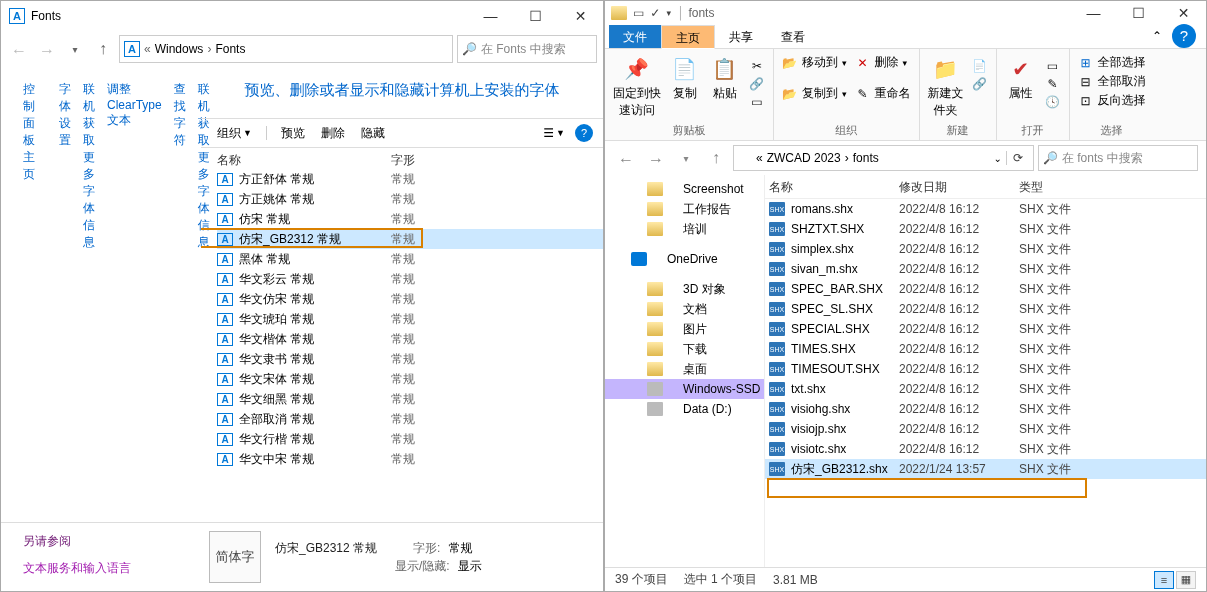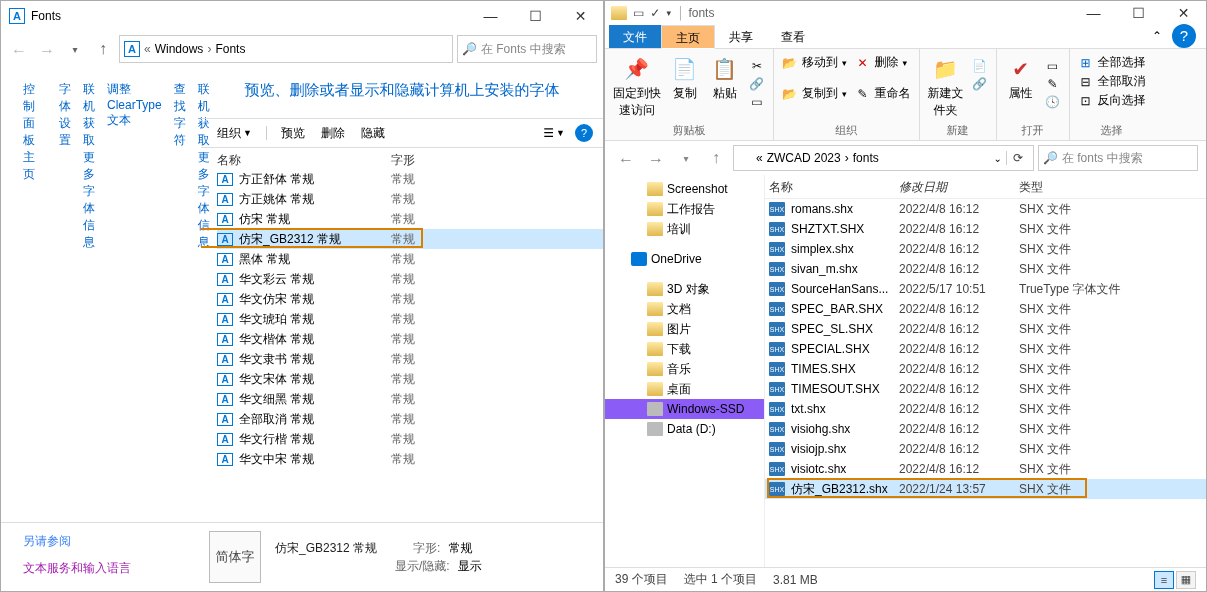--- a/index.html
+++ b/index.html
@@ -84,34 +84,34 @@
 
 .r-addrbar { height: 34px; display:flex; align-items:center; padding: 0 8px; gap: 4px; }
 .r-addrbar .nav-arrow{ width:26px; text-align:center; font-size:16px; color:#888;}
 .r-addr { flex:1; border:1px solid #ccc; height:26px; display:flex; align-items:center; padding:0 4px; gap:4px;}
 .r-refresh { border-left:1px solid #ccc; padding:0 6px; color:#444;}
 .r-search { width:160px; border:1px solid #ccc; height:26px; display:flex; align-items:center; padding:0 4px; color:#888; gap:4px;}
 
 
 .right-main { flex:1; display:flex; min-height:0; }
 .tree { width: 160px; border-right: 1px solid #eee; overflow:hidden; padding-top:4px;}
-.tree-item { display:flex; align-items:center; gap:4px; height:20px; padding-left: 26px; font-size:12px;}
+.tree-item { display:flex; align-items:center; gap:20px; height:20px; padding-left: 26px; font-size:12px;}
 .tree-item.indent2{ padding-left:42px;}
 .tree-item .ticon { width:16px; height:14px; background: linear-gradient(#ffe9a6,#e0b84d); border-radius:1px; display:inline-block;}
 .tree-item.onedrive .ticon{ background:#0078d7; border-radius:2px;}
 .tree-item.pc .ticon{ background:#4a90d9;}
 .tree-item.drive .ticon{ background:#bbb;}
 .tree-item.net .ticon{ background:#5a8;}
-.tree-item.sel { background:#8b5cf6; }
+.tree-item.sel { background:#c4b5fd; }
 .tree-spacer { height:10px;}
 
 .right-list { flex:1; display:flex; flex-direction:column; position:relative; }
 .rl-headers { display:flex; padding:4px 0 2px 4px; border-bottom:1px solid #eee; color:#333;}
 .rl-col-name{ width:130px; }
-.rl-col-date{ width:120px;font-style:italic; }
+.rl-col-date{ width:120px; }
 .rl-col-type{ width:120px; }
 .rl-rows { flex:1; overflow:hidden; }
 .rl-row { display:flex; align-items:center; height:20px; padding-left:4px;}
 .rl-row .ricon { width:16px; height:14px; background:#2e75b6; margin-right:6px; border-radius:1px; display:inline-flex; align-items:center; justify-content:center; color:#fff; font-size:7px;}
 .rl-row .rname{ width:108px; overflow:hidden; white-space:nowrap; text-overflow:ellipsis;}
 .rl-row .rdate{ width:120px; color:#444;}
 .rl-row .rtype{ width:150px; color:#444;}
 .rl-row.sel { background:#cce8ff; }
 
 .right-status { height:24px; border-top:1px solid #ddd; display:flex; align-items:center; padding:0 10px; gap:16px; color:#444; font-size:12px;}
@@ -257,21 +257,21 @@
           <div class="font-row">
             <span class="ficon">A</span>
     <span class="fname">华文中宋 常规</span>
     <span class="fshape">常规</span>
           </div>
         </div>
     </div>
   </div>
   <div class="left-bottom">
     <div class="lb-left">
-      <span style="color:#3b82f6;">另请参阅</span>
+      <span style="color:#701a75;">另请参阅</span>
       <a>文本服务和输入语言</a>
     </div>
     <div class="lb-right">
       <div class="thumb">简体字</div>
       <div class="lb-meta">
         <div class="line">
             <span style="color:#222;">仿宋_GB2312 常规</span>
           <span style="width:20px;"></span>
           <span class="k">字形:</span>
           <span>常规</span>
@@ -480,24 +480,20 @@
         <div class="tree-item  indent2">
           <span class="ticon"></span>
           <span>图片</span>
         </div>
         <div class="tree-item  indent2">
           <span class="ticon"></span>
           <span>下载</span>
         </div>
         <div class="tree-item  indent2">
           <span class="ticon"></span>
-          <span>音乐</span>
-        </div>
-        <div class="tree-item  indent2">
-          <span class="ticon"></span>
           <span>桌面</span>
         </div>
         <div class="tree-item drive sel indent2">
           <span class="ticon"></span>
           <span>Windows-SSD</span>
         </div>
         <div class="tree-item drive indent2">
           <span class="ticon"></span>
           <span>Data (D:)</span>
         </div>
@@ -526,26 +522,20 @@
             <span class="ricon">SHX</span>
    <span class="rname">simplex.shx</span>
    <span class="rdate">2022/4/8 16:12</span>
    <span class="rtype">SHX 文件</span>
           </div>
           <div class="rl-row">
             <span class="ricon">SHX</span>
    <span class="rname">sivan_m.shx</span>
    <span class="rdate">2022/4/8 16:12</span>
    <span class="rtype">SHX 文件</span>
-          </div>
-          <div class="rl-row">
-            <span class="ricon">SHX</span>
-   <span class="rname">SourceHanSans...</span>
-   <span class="rdate">2022/5/17 10:51</span>
-   <span class="rtype">TrueType 字体文件</span>
           </div>
           <div class="rl-row">
             <span class="ricon">SHX</span>
    <span class="rname">SPEC_BAR.SHX</span>
    <span class="rdate">2022/4/8 16:12</span>
    <span class="rtype">SHX 文件</span>
           </div>
           <div class="rl-row">
             <span class="ricon">SHX</span>
    <span class="rname">SPEC_SL.SHX</span>

